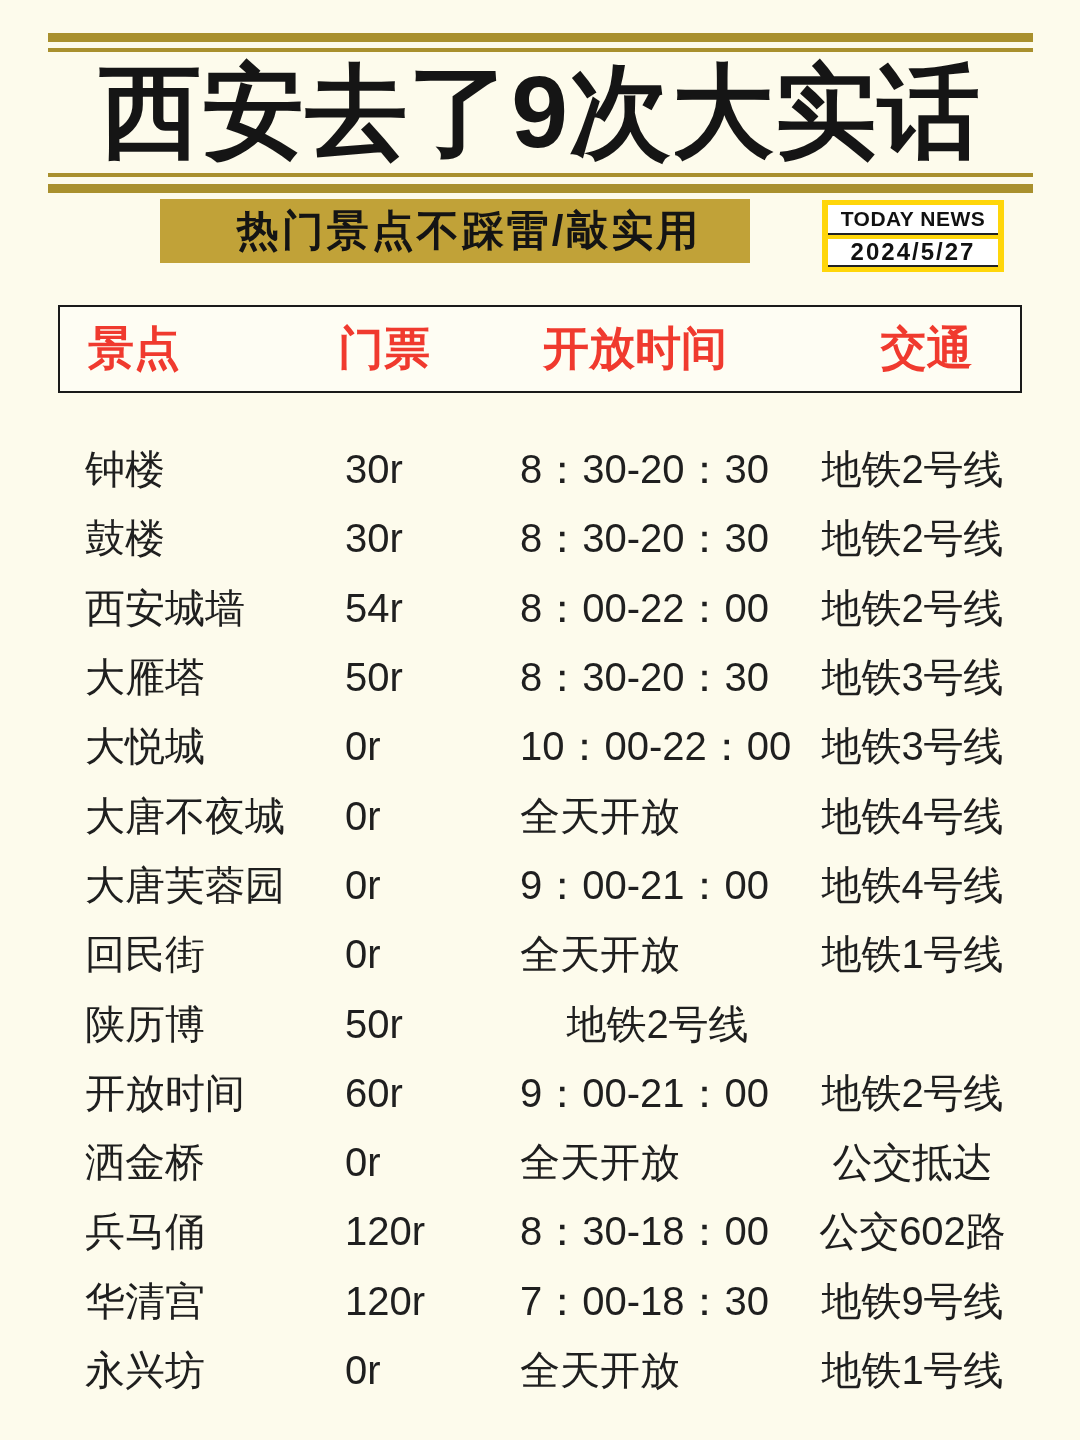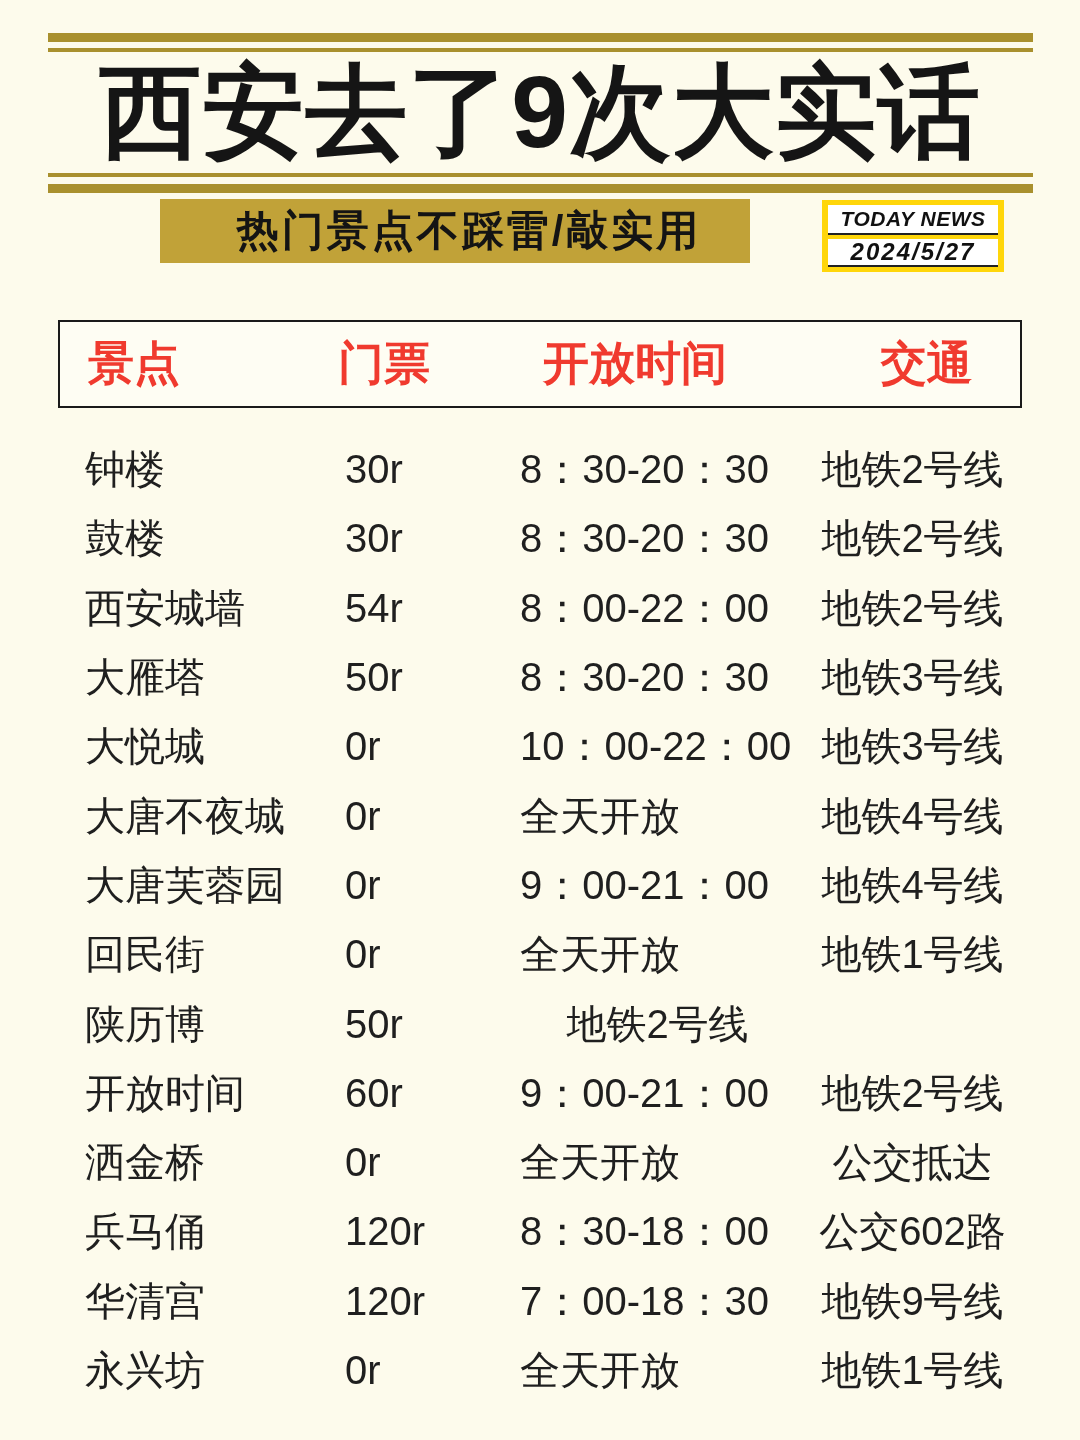--- a/index.html
+++ b/index.html
@@ -31,27 +31,27 @@
   }
 
   .badge {
     position:absolute; left:822px; top:200px; width:182px; height:72px;
     background:#FFD60A; box-sizing:border-box; padding:5px 6px;
     display:flex; flex-direction:column; justify-content:space-between;
   }
   .badge-cell {
     background:#FFFFFF; border-bottom:2px solid #222;
     display:flex; align-items:center; justify-content:center;
-    box-sizing:border-box; white-space:nowrap; color:#111;font-style:italic;
+    box-sizing:border-box; white-space:nowrap; color:#111;
   }
   .badge-cell.top    { height:30px; font-size:21px; font-weight:700; letter-spacing:0.5px; }
   .badge-cell.bottom { height:28px; font-size:24px; font-weight:700; letter-spacing:2px; }
 
   .table-header {
-    position:absolute; left:58px; top:320px; width:964px; height:88px;
+    position:absolute; left:58px; top:305px; width:964px; height:88px;
     box-sizing:border-box; border:2px solid #1A1A1A; background:#FEFDF3;
     display:grid; grid-template-columns:250px 205px 290px 1fr;
     align-items:center; padding-left:28px;
     font-size:46px; font-weight:700; color:#F03A2E; white-space:nowrap;
   }
   .table-header .hdr-transport { justify-self:center; }
 
   .rows {
     position:absolute; left:0; top:435px; width:1080px;
   }

